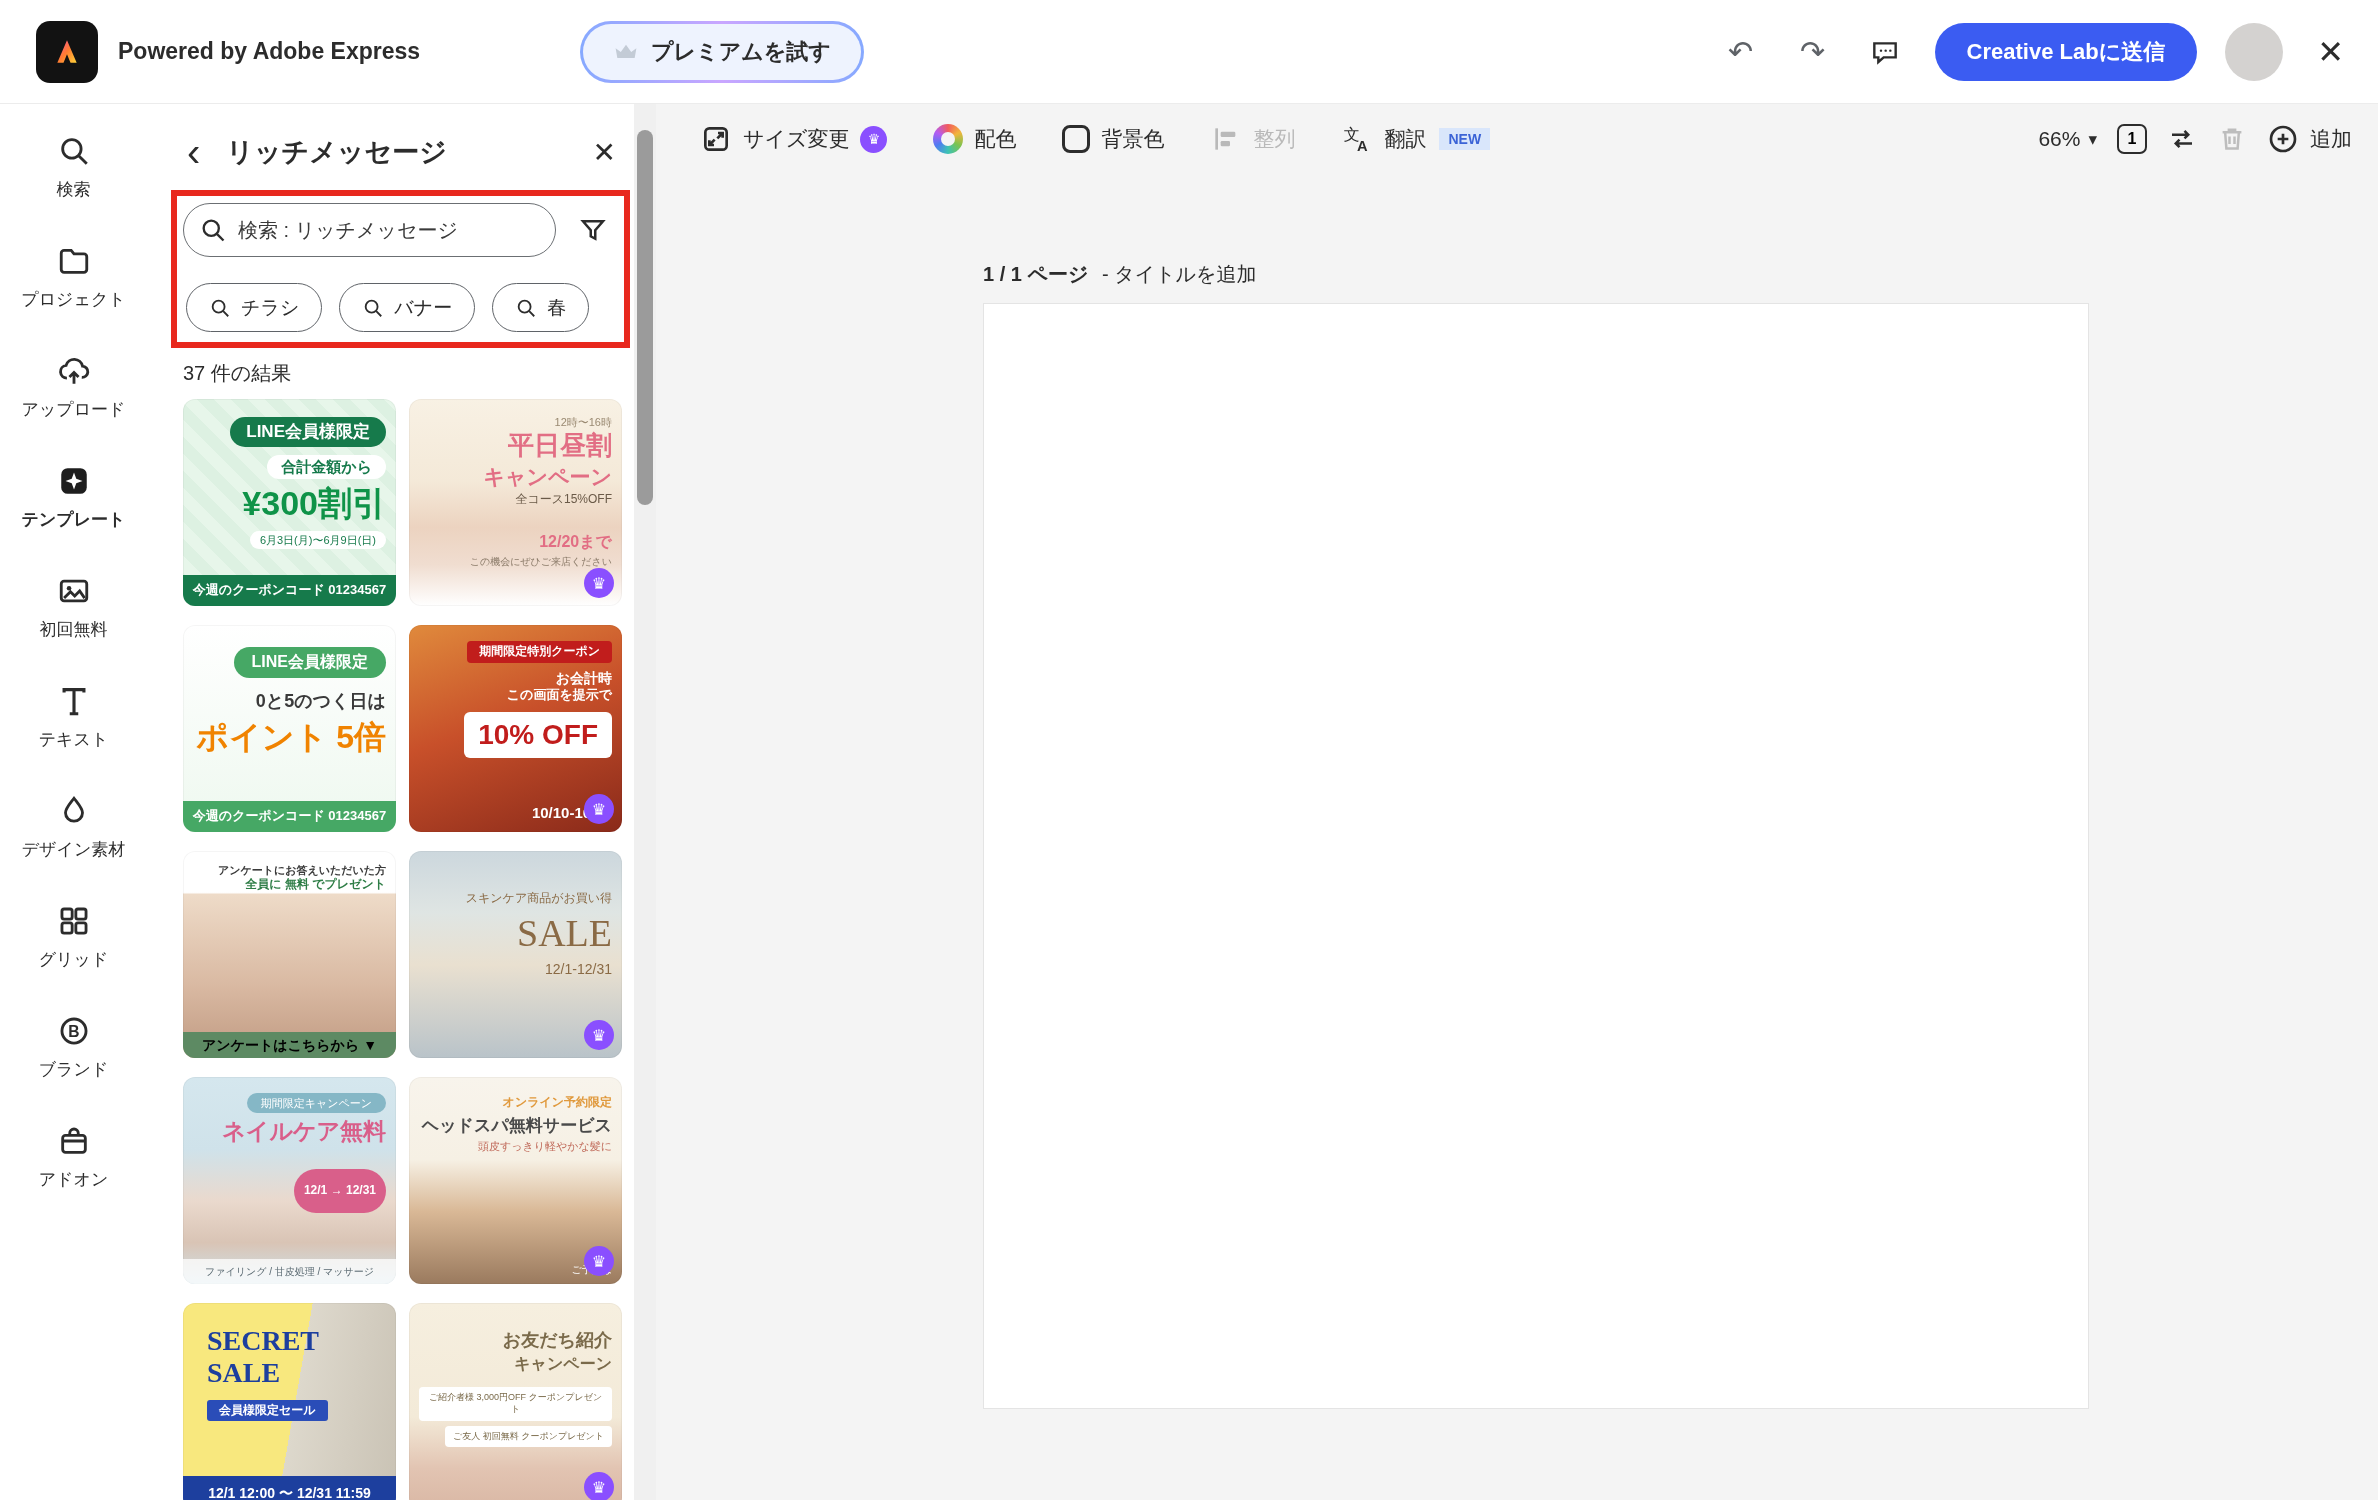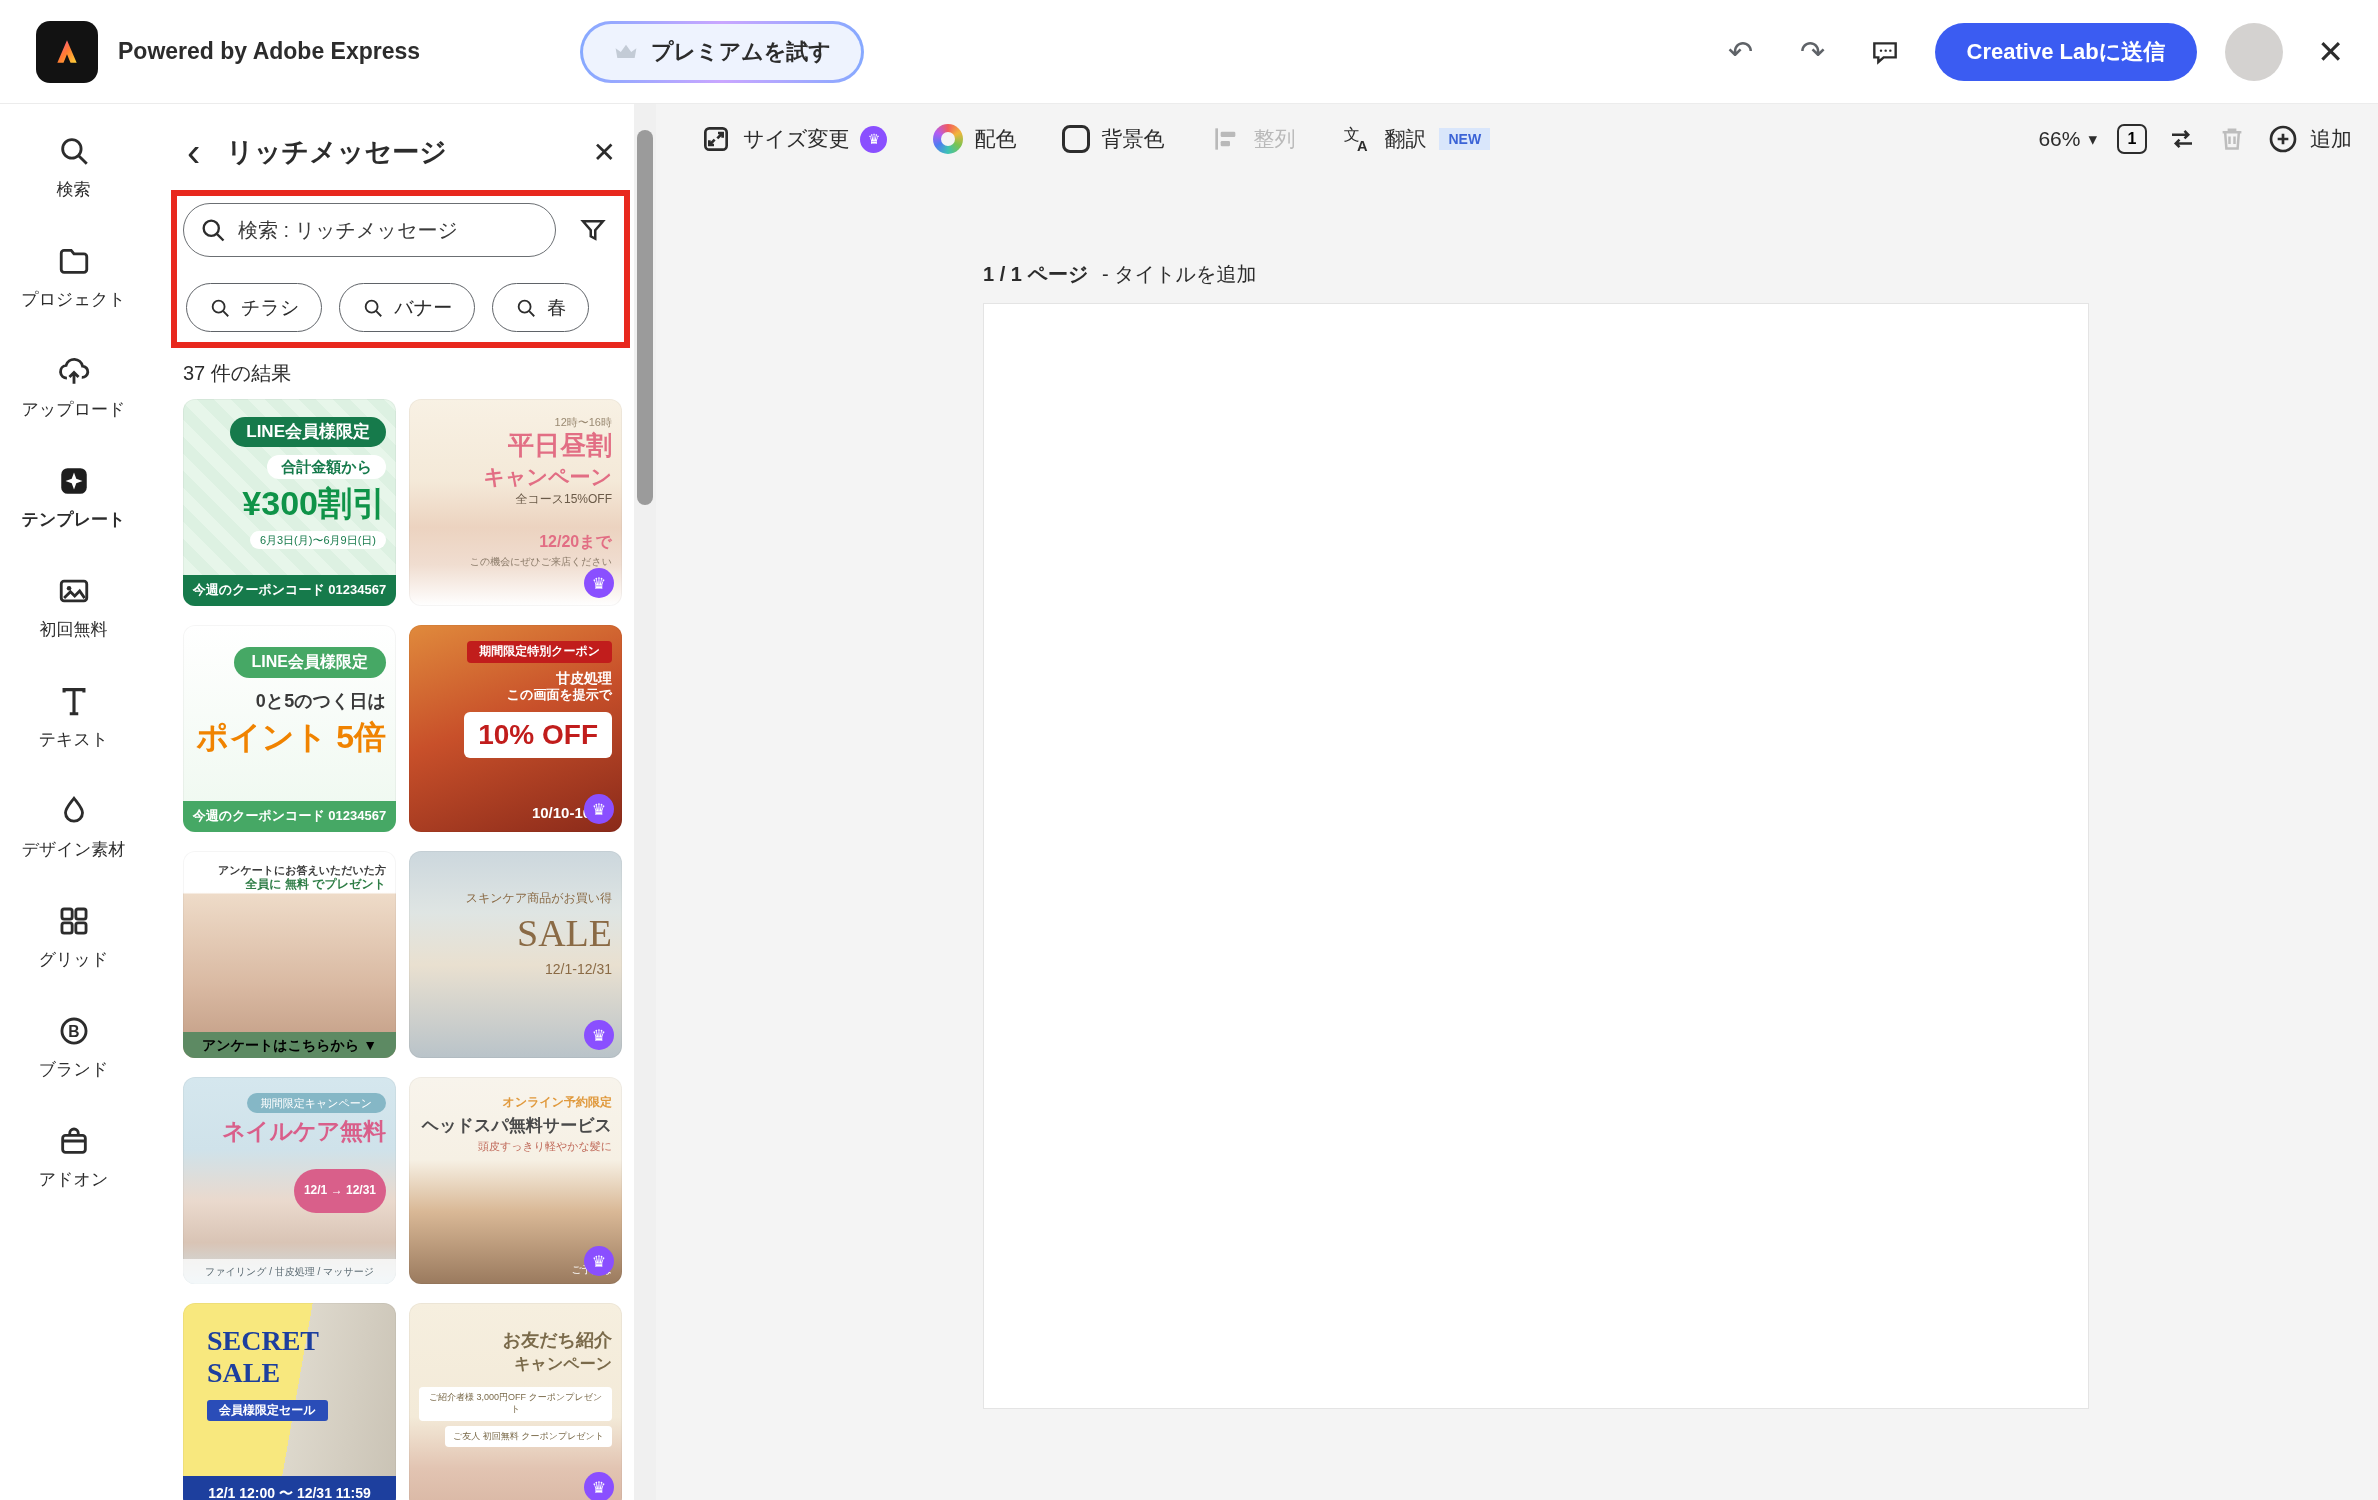--- a/index.html
+++ b/index.html
@@ -339,21 +339,21 @@
         <div class="crown-badge">♛</div>
       </div>
       <div class="tpl-card" title="LINE会員様限定 ポイント5倍" style="background: linear-gradient(rgb(255, 255, 255) 0%, rgb(238, 248, 239) 100%);">
         <div class="tpl-block" style="font-size: 16px; color: rgb(255, 255, 255); background: rgb(70, 168, 101); padding: 5px 18px; border-radius: 17px; font-weight: 700; margin-top: 12px;">LINE会員様限定</div>
         <div class="tpl-block" style="font-size: 18px; color: rgb(58, 58, 58); font-weight: 800; margin-top: 12px;">0と5のつく日は</div>
         <div class="tpl-block" style="font-size: 32px; color: rgb(240, 131, 0); font-weight: 800; margin-top: 4px;">ポイント 5倍</div>
         <div class="tpl-block full" style="font-size: 13px; color: rgb(255, 255, 255); background: rgb(70, 168, 101); padding: 7px 0px; font-weight: 700; margin-top: auto;">今週のクーポンコード 01234567</div>
       </div>
       <div class="tpl-card" title="10% OFF 寿司クーポン" style="background: linear-gradient(160deg, rgb(224, 138, 60) 0%, rgb(200, 80, 42) 45%, rgb(138, 42, 26) 100%);">
         <div class="tpl-block" style="font-size: 12px; color: rgb(255, 255, 255); background: rgb(193, 29, 28); padding: 3px 12px; border-radius: 4px; font-weight: 700; margin-top: 6px;">期間限定特別クーポン</div>
-        <div class="tpl-block" style="font-size: 14px; color: rgb(255, 255, 255); font-weight: 700; margin-top: 6px;">甘皮処理</div>
+        <div class="tpl-block" style="font-size: 14px; color: rgb(255, 255, 255); font-weight: 700; margin-top: 6px;">お会計時</div>
         <div class="tpl-block" style="font-size: 13px; color: rgb(255, 255, 255); font-weight: 700;">この画面を提示で</div>
         <div class="tpl-block" style="font-size: 28px; color: rgb(193, 29, 28); background: rgb(255, 255, 255); padding: 5px 14px; border-radius: 6px; font-weight: 800; margin-top: 8px;">10% OFF</div>
         <div class="tpl-block" style="font-size: 15px; color: rgb(255, 255, 255); font-weight: 800; margin-bottom: 10px; margin-top: auto;">10/10-10/20</div>
         <div class="crown-badge">♛</div>
       </div>
       <div class="tpl-card" title="アンケート無料プレゼント" style="background: linear-gradient(rgb(255, 255, 255) 0%, rgb(255, 255, 255) 20%, rgb(238, 219, 200) 21%, rgb(217, 185, 162) 65%, rgb(192, 154, 130) 100%);">
         <div class="tpl-block" style="font-size: 11px; color: rgb(58, 58, 58); font-weight: 700; margin-top: 2px;">アンケートにお答えいただいた方</div>
         <div class="tpl-block" style="font-size: 12px; color: rgb(46, 125, 70); font-weight: 800;">全員に 無料 でプレゼント</div>
         <div class="tpl-block full" style="font-size: 14px; color: #000000; background: rgb(93, 138, 99); padding: 4px 0px; font-weight: 700; margin-top: auto;">アンケートはこちらから ▼</div>
       </div>

